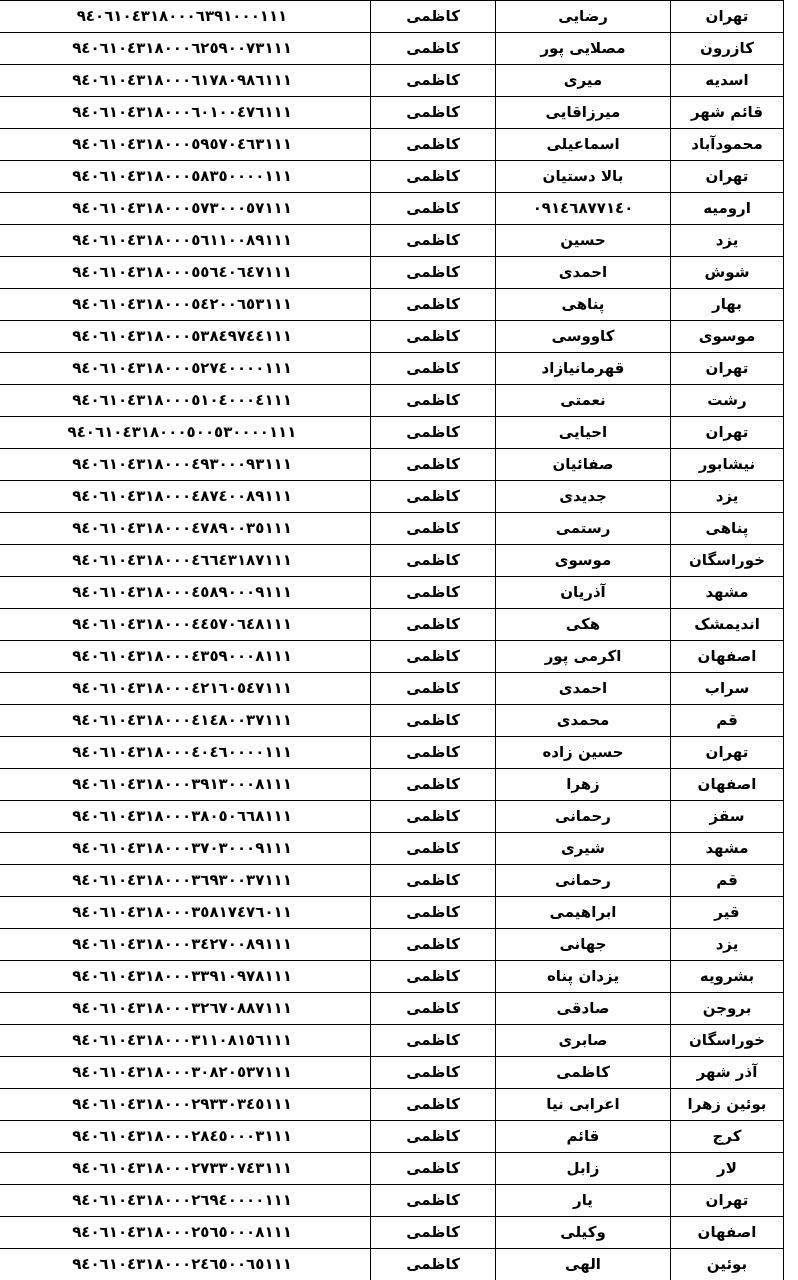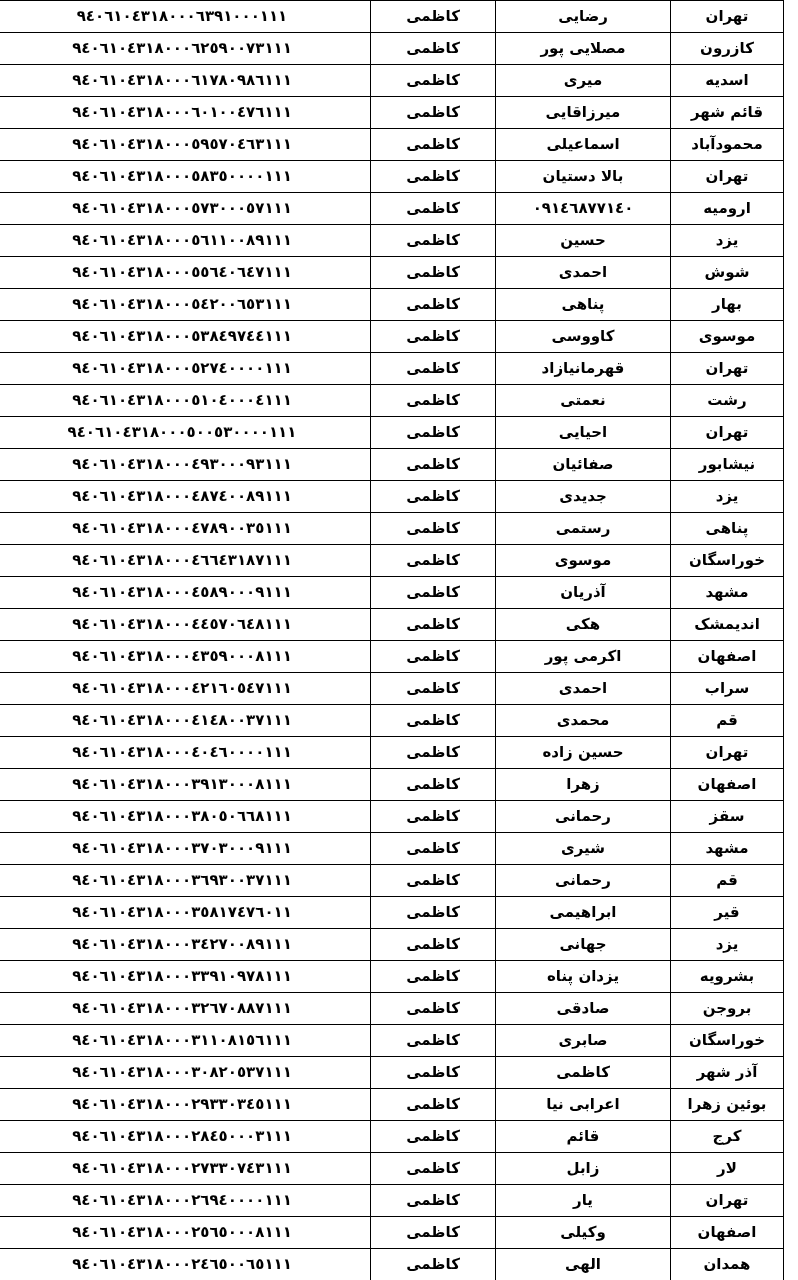--- a/index.html
+++ b/index.html
@@ -279,20 +279,20 @@
           <td class="col-name">کاظمی</td>
           <td class="col-code">٩٤٠٦١٠٤٣١٨٠٠٠٢٦٩٤٠٠٠٠١١١</td>
         </tr>
         <tr>
           <td class="col-city">اصفهان</td>
           <td class="col-family">وکیلی</td>
           <td class="col-name">کاظمی</td>
           <td class="col-code">٩٤٠٦١٠٤٣١٨٠٠٠٢٥٦٥٠٠٠٨١١١</td>
         </tr>
         <tr>
-          <td class="col-city">همدان</td>
+          <td class="col-city">بوئین</td>
           <td class="col-family">الهی</td>
           <td class="col-name">کاظمی</td>
           <td class="col-code">٩٤٠٦١٠٤٣١٨٠٠٠٢٤٦٥٠٠٦٥١١١</td>
         </tr>
       </tbody>
   </table>
 </div>
 
 </body></html>

